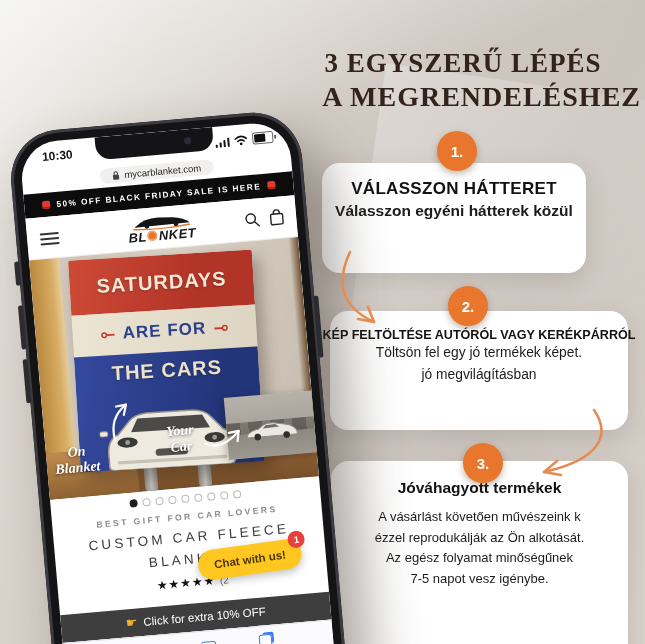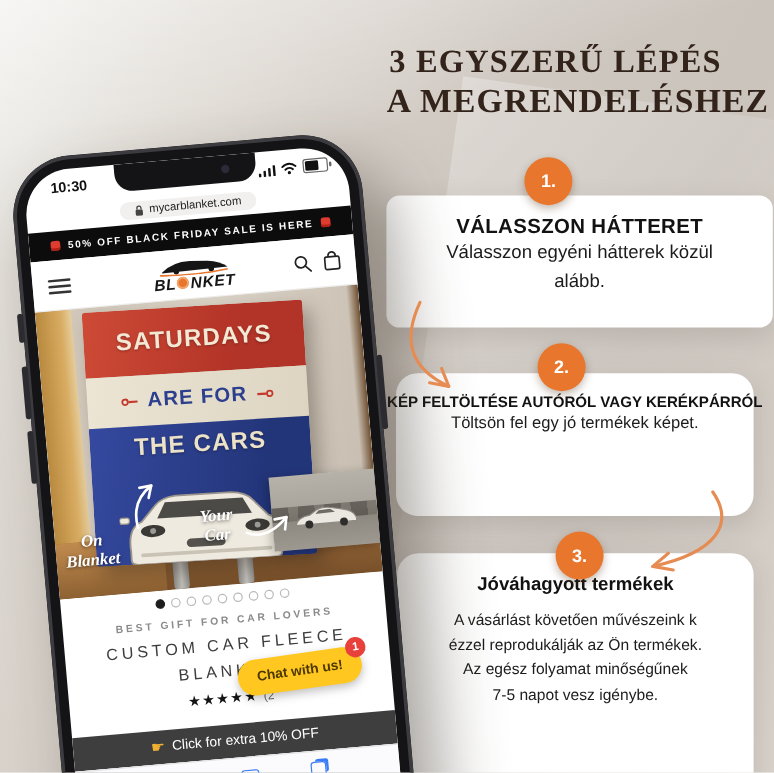--- a/index.html
+++ b/index.html
@@ -10,36 +10,36 @@
       linear-gradient(115deg,#ecebe7 0%,#ddd8d1 20%,#cfc8c1 48%,#cbc4bd 70%,#d8d2cb 100%);
   }
   
   #stage::after{content:"";position:absolute;right:-120px;top:90px;width:420px;height:560px;
     background:linear-gradient(125deg, rgba(255,255,255,.28) 0%, rgba(255,255,255,0) 55%);
     transform:rotate(8deg);pointer-events:none;}
 
   
   .main-title{position:absolute;left:285px;top:36px;width:356px;text-align:center;
     font-family:"Liberation Serif","DejaVu Serif",serif;color:#32231b;font-weight:bold;z-index:3;}
-  .main-title .t1{font-size:27px;letter-spacing:1px;}
+  .main-title .t1{font-size:27px;letter-spacing:1px;margin-top:12px;}
   .main-title .t2{font-size:28px;letter-spacing:1px;margin-top:2px;text-align:right;}
 
   
   .card{position:absolute;background:#fff;border-radius:18px;box-shadow:0 8px 22px rgba(90,80,70,.18);z-index:2;}
   .badge{position:absolute;width:40px;height:40px;border-radius:50%;background:#e8762d;color:#fff;
     display:flex;align-items:center;justify-content:center;font-size:15px;font-weight:bold;
     box-shadow:0 3px 7px rgba(80,50,20,.35);z-index:4;}
   .card .c-title{margin-top:16px;display:flex;justify-content:center;}
   .card .c-title span{white-space:nowrap;font-weight:bold;color:#121212;}
   .card .c-line{display:flex;justify-content:center;}
   .card .c-line span{white-space:nowrap;color:#1c1c1c;}
 
-  #card1{left:322px;top:163px;width:322px;height:110px;border-radius:11px;}
+  #card1{left:322px;top:163px;width:264px;height:110px;}
   #card1 .c-title span{font-size:17px;letter-spacing:.3px;}
-  #card1 .c-line span{font-size:15.5px;font-weight:normal;line-height:1.55;}
+  #card1 .c-line span{font-size:15.5px;font-weight:bold;line-height:1.55;}
   #badge1{left:437px;top:131px;}
 
   #card2{left:330px;top:311px;width:298px;height:119px;}
   #card2 .c-title{margin-top:17px;}
   #card2 .c-title span{font-size:12.6px;}
   #card2 .c-line span{font-size:13.8px;line-height:1.62;}
   #badge2{left:448px;top:286px;}
 
   #card3{left:331px;top:461px;width:297px;height:210px;}
   #card3 .c-title{margin-top:18px;}
@@ -165,60 +165,60 @@
   <div class="badge" id="badge1">
     <span>1.</span>
   </div>
   <div class="card" id="card1">
     <div class="c-title">
         <span>VÁLASSZON HÁTTERET</span>
       </div>
     <div class="c-line">
         <span>Válasszon egyéni hátterek közül</span>
       </div>
-    <div class="c-line">
-        <span>alább.</span>
-      </div>
   </div>
 
   <svg class="sketch-arrow" style="left:332px;top:248px;" width="62" height="92" viewBox="0 0 62 92">
     <path d="M18,4 C4,34 8,58 42,74" fill="none" stroke="#e68c53" stroke-width="2.6" stroke-linecap="round"></path>
     <path d="M42,74 l-16,-3 M42,74 l-6,-15" fill="none" stroke="#e68c53" stroke-width="2.6" stroke-linecap="round"></path>
   </svg>
 
   <div class="badge" id="badge2">
     <span>2.</span>
   </div>
   <div class="card" id="card2">
     <div class="c-title">
         <span>KÉP FELTÖLTÉSE AUTÓRÓL VAGY KERÉKPÁRRÓL</span>
       </div>
     <div class="c-line">
         <span>Töltsön fel egy jó termékek képet.</span>
       </div>
+    <div class="c-line">
+        <span>jó megvilágításban</span>
+      </div>
   </div>
 
   <svg class="sketch-arrow" style="left:528px;top:408px;" width="84" height="82" viewBox="0 0 84 82">
     <path d="M66,2 C84,28 70,52 16,64" fill="none" stroke="#e68c53" stroke-width="2.6" stroke-linecap="round"></path>
     <path d="M16,64 l17,3 M16,64 l13,-11" fill="none" stroke="#e68c53" stroke-width="2.6" stroke-linecap="round"></path>
   </svg>
 
   <div class="badge" id="badge3">
     <span>3.</span>
   </div>
   <div class="card" id="card3">
     <div class="c-title">
         <span>Jóváhagyott termékek</span>
       </div>
     <div class="c-body">
       <div class="c-line">
           <span>A vásárlást követően művészeink k</span>
         </div>
       <div class="c-line">
-          <span>ézzel reprodukálják az Ön termékek.</span>
+          <span>ézzel reprodukálják az Ön alkotását.</span>
         </div>
       <div class="c-line">
           <span>Az egész folyamat minőségűnek</span>
         </div>
       <div class="c-line">
           <span>7-5 napot vesz igénybe.</span>
         </div>
     </div>
   </div>
 

